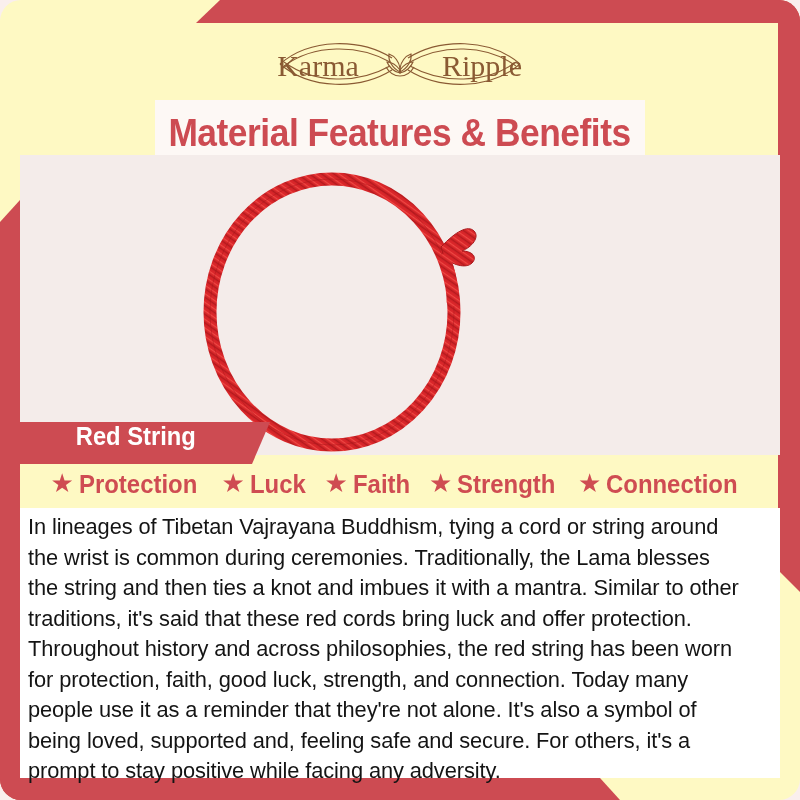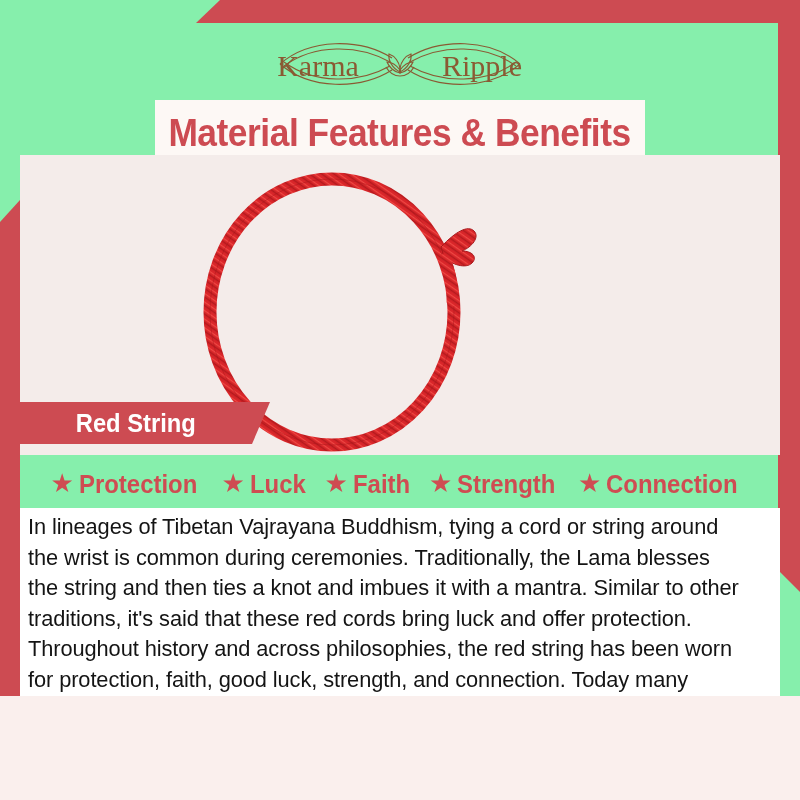--- a/index.html
+++ b/index.html
@@ -9,23 +9,24 @@
   body {
     width: 800px;
     height: 800px;
     background: #faefed;
     font-family: "Liberation Sans", sans-serif;
     overflow: hidden;
   }
   #page {
     position: relative;
     width: 800px;
-    height: 696px;
-    background: #86efac;
+    height: 800px;
+    background: #fef9c3;
     overflow: hidden;
+    border-radius: 21px;
   }
 
   
   .deco-top-bar {
     position: absolute;
     left: 0; top: 0;
     width: 800px; height: 23px;
     background: #cd4b52;
     clip-path: polygon(220px 0, 800px 0, 800px 100%, 196px 100%);
   }
@@ -91,26 +92,25 @@
   }
   .photo-inner {
     position: absolute;
     left: 0; top: 0;
     width: 760px; height: 300px;
   }
 
   
   .ribbon {
     position: absolute;
-    left: 18px; top: 402px;
+    left: 18px; top: 422px;
     width: 252px; height: 42px;
     background: #cd4b52;
     clip-path: polygon(0 0, 100% 0, calc(100% - 18px) 100%, 0 100%);
     display: flex;
-    align-items: center;
   }
   .ribbon-label {
     color: #ffffff;
     font-family: "Liberation Sans Narrow", "Liberation Sans", sans-serif;
     font-weight: bold;
     font-size: 25px;
     padding-left: 56px;
     white-space: nowrap;
     transform: scaleX(0.95);
   }

